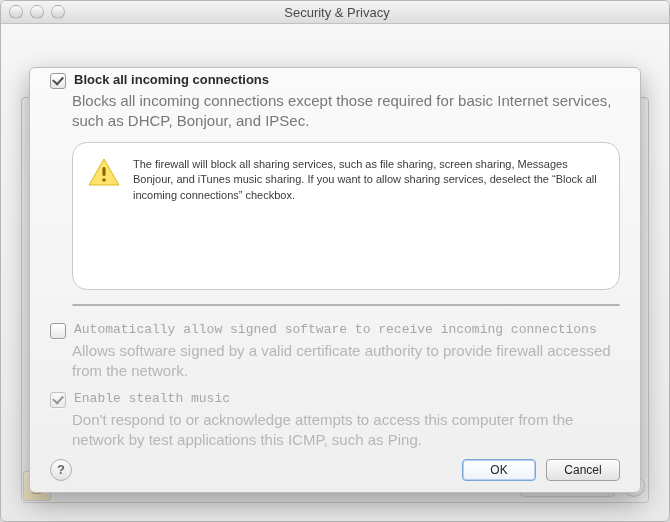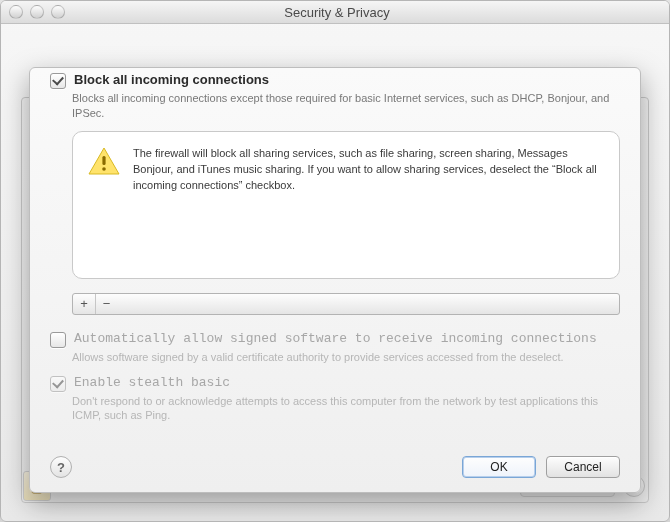--- a/index.html
+++ b/index.html
@@ -17,23 +17,23 @@
   .search{width:158px;height:20px;border:1px solid #b5b5b5;border-radius:11px;background:#fff;display:flex;align-items:center;padding:0 6px;gap:4px;color:#999;}
   .search svg{flex:none;}
   .search input{border:none;outline:none;flex:1;font-size:11px;background:transparent;}
   .panel-wrap{position:absolute;left:20px;right:20px;top:96px;bottom:18px;border:1px solid #c9c9c9;border-radius:4px;background:linear-gradient(#f3f3f3,#ececec);}
   .sheet{position:absolute;left:28px;right:28px;top:66px;bottom:28px;border:1px solid #bdbdbd;border-radius:6px;background:linear-gradient(#fafafa,#efefef);box-shadow:0 10px 28px rgba(0,0,0,.35);padding:0 20px 14px 20px;box-sizing:border-box;display:flex;flex-direction:column;}
   .row{display:flex;align-items:flex-start;gap:8px;}
   .chk{width:14px;height:14px;border:1px solid #9a9a9a;border-radius:3px;background:linear-gradient(#fff,#e7e7e7);flex:none;margin-top:1px;position:relative;box-shadow:0 1px 0 #fff;}
   .chk.checked::after{content:"";position:absolute;left:2px;top:2px;width:8px;height:5px;border-left:2px solid #4a4a4a;border-bottom:2px solid #4a4a4a;transform:rotate(-48deg);}
   .lbl{font-size:13px;color:#2b2b2b;}
   .lbl.dis{color:#a7a7a7;font-family:Liberation Mono, monospace;}
-  .desc{font-size:11px;color:#787878;margin:2px 0 0 22px;line-height:1.35;}
+  .desc{font-size:15px;color:#787878;margin:2px 0 0 22px;line-height:1.35;}
   .desc.dis{color:#b6b6b6;}
-  .notice{margin:10px 0 8px 22px;border:1px solid #c9c9c9;border-radius:10px;background:#fff;min-height:118px;padding:14px 16px 14px 14px;display:flex;gap:12px;align-items:flex-start;}
+  .notice{margin:10px 0 8px 22px;border:1px solid #c9c9c9;border-radius:15px;background:#fff;min-height:118px;padding:14px 16px 14px 14px;display:flex;gap:12px;align-items:flex-start;}
   .warn-icon svg{display:block;}
   .notice-text{font-size:11px;color:#3a3a3a;line-height:1.45;}
   .addremove{margin:6px 0 12px 22px;display:inline-flex;border:1px solid #b3b3b3;border-radius:3px;overflow:hidden;background:linear-gradient(#fdfdfd,#e5e5e5);}
   .addremove button{width:22px;height:20px;border:none;background:transparent;font-size:13px;line-height:1;color:#555;}
   .addremove button+button{border-left:1px solid #c6c6c6;}
   .block{margin-top:4px;}
   .footer{margin-top:auto;display:flex;align-items:center;gap:10px;padding-top:8px;}
   .help{width:20px;height:20px;border:1px solid #b0b0b0;border-radius:50%;background:linear-gradient(#fdfdfd,#e3e3e3);color:#666;font-weight:bold;display:flex;align-items:center;justify-content:center;font-size:13px;}
   .push{height:22px;min-width:74px;padding:0 14px;border:1px solid #9f9f9f;border-radius:4px;background:linear-gradient(#fdfdfd,#e2e2e2);font-size:12px;color:#222;box-shadow:0 1px 0 #fff inset;}
   .push.default{border-color:#7aa6d6;background:linear-gradient(#fefefe,#eef3fb);box-shadow:0 0 0 1px #b7cfec inset,0 1px 0 #fff inset;}
@@ -93,25 +93,25 @@
 
     <div class="addremove">
       <button>+</button>
       <button>−</button>
     </div>
 
     <div class="row block">
       <div class="chk"></div>
       <div class="lbl dis">Automatically allow signed software to receive incoming connections</div>
     </div>
-    <div class="desc dis">Allows software signed by a valid certificate authority to provide services accessed from the deselect.</div>
+    <div class="desc dis">Allows software signed by a valid certificate authority to provide firewall accessed from the network.</div>
 
     <div class="row block" style="margin-top:10px">
       <div class="chk checked" style="opacity:.55"></div>
-      <div class="lbl dis">Enable stealth basic</div>
+      <div class="lbl dis">Enable stealth music</div>
     </div>
     <div class="desc dis">Don't respond to or acknowledge attempts to access this computer from the network by test applications this ICMP, such as Ping.</div>
 
     <div class="footer">
       <div class="help">?</div>
       <div class="spacer"></div>
       <button class="push default">OK</button>
       <button class="push">Cancel</button>
     </div>
 

